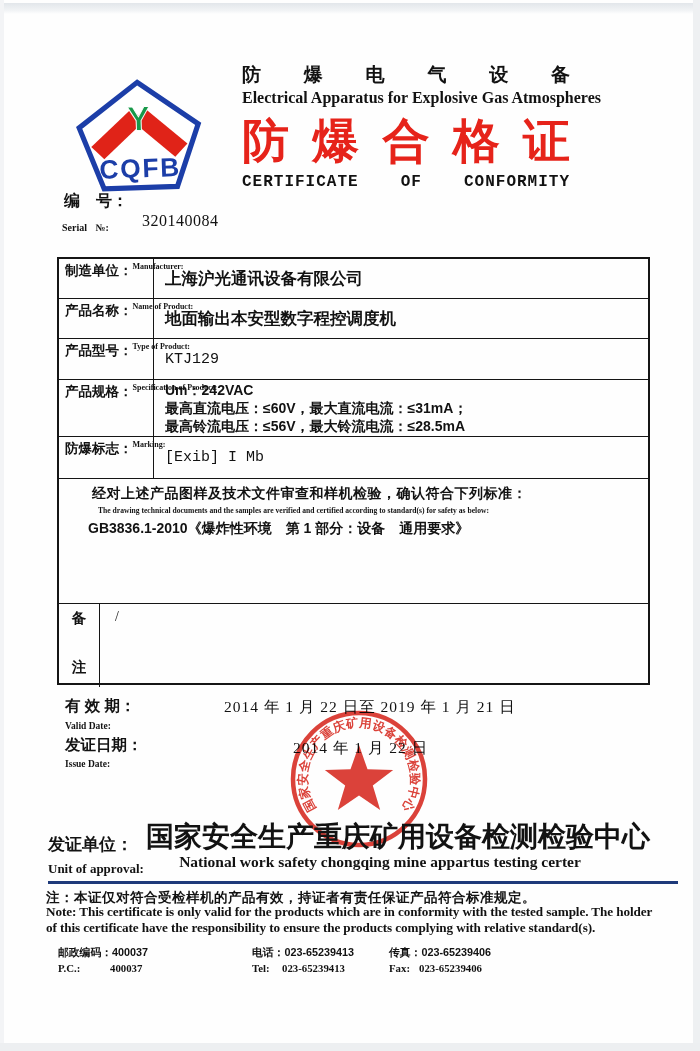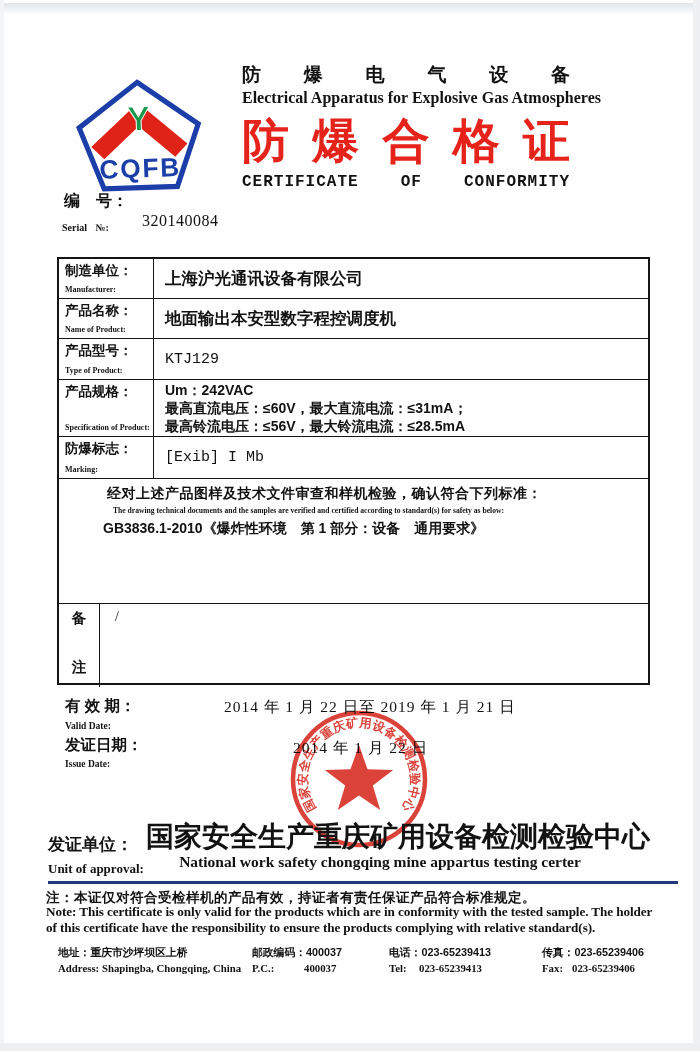--- a/index.html
+++ b/index.html
@@ -28,29 +28,29 @@
 
   .serial-cn { left:64px; top:191px; font-size:16px; font-weight:700; }
   .serial-en { left:62px; top:222px; font-family:"Liberation Serif",serif; font-weight:700; font-size:10px; word-spacing:6px; }
   .serial-val { left:142px; top:212px; font-size:16px; font-family:"Liberation Serif",serif; letter-spacing:0.5px; }
 
   
   .ctable { left:57px; top:257px; width:593px; height:428px; border:2px solid #151515; }
   .trow { display:flex; border-bottom:1.5px solid #151515; }
   .trow:last-child { border-bottom:none; }
   .lblcell { width:95px; border-right:1.5px solid #151515; padding:3px 2px 2px 6px;
-    display:flex; flex-direction:column; justify-content:space-between; }
+    display:flex; flex-direction:row; justify-content:space-between; }
   .lbl-cn { font-size:13.5px; font-weight:700; white-space:nowrap; }
   .lbl-en { font-family:"Liberation Serif",serif; font-weight:700; font-size:8px; white-space:nowrap; padding-bottom:2px; }
   .valcell { flex:1; padding-left:11px; display:flex; flex-direction:column; justify-content:center; }
   .v-big { font-size:16.5px; font-weight:700; }
   .v-mono { font-family:"Liberation Mono","DejaVu Sans Mono",monospace; font-size:15px; }
   .v-spec { font-size:14px; font-weight:600; line-height:18px; }
   .h40{height:40px;} .h41{height:41px;} .h57{height:57px;} .h42{height:42px;}
-  .stdsec { height:125px; border-bottom:1.5px solid #151515; padding:6px 8px 0 48px; }
+  .stdsec { height:125px; border-bottom:1.5px solid #151515; padding:6px 8px 0 33px; }
   .std-head { font-size:14px; font-weight:700; letter-spacing:0.5px; }
   .std-en { font-family:"Liberation Serif",serif; font-weight:700; font-size:7.6px; margin:3px 0 2px 6px; }
   .std-item { font-size:14px; font-weight:600; line-height:22px; margin-left:-4px; }
   .remrow { height:83px; display:flex; }
   .remlbl { width:41px; border-right:1.5px solid #151515; display:flex; flex-direction:column;
     justify-content:space-between; align-items:center; padding:5px 0 10px 0; font-size:14.5px; font-weight:700; }
   .remval { flex:1; padding:5px 0 0 15px; font-size:14px; font-family:"Liberation Serif",serif; }
 
   
   .d-lbl { font-size:15.5px; font-weight:700; }
@@ -218,24 +218,20 @@
   <div class="abs app-en-lbl">Unit of approval:</div>
   <div class="abs app-en">National work safety chongqing mine appartus testing certer</div>
 
   <div class="abs blue-line"></div>
 
   <div class="abs note-cn">注：本证仅对符合受检样机的产品有效，持证者有责任保证产品符合标准规定。</div>
   <div class="abs note-en">Note: This certificate is only valid for the products which are in conformity with the tested sample. The holder of this certificate have the responsibility to ensure the products complying with relative standard(s).</div>
 
   <div class="abs contacts">
     <div class="c-col">
-      <span class="c-cn"><span>地址：</span><span>重庆市沙坪坝区上桥</span></span>
-      <span class="c-en"><span>Address:</span> <span>Shapingba, Chongqing, China</span></span>
-    </div>
-    <div class="c-col">
       <span class="c-cn"><span class="c-lab2">邮政编码：</span><span>400037</span></span>
       <span class="c-en"><span class="c-lab2">P.C.:</span><span>400037</span></span>
     </div>
     <div class="c-col">
       <span class="c-cn"><span class="c-lab3">电话：</span><span>023-65239413</span></span>
       <span class="c-en"><span class="c-lab3">Tel:</span><span>023-65239413</span></span>
     </div>
     <div class="c-col">
       <span class="c-cn"><span class="c-lab3">传真：</span><span>023-65239406</span></span>
       <span class="c-en"><span class="c-lab3">Fax:</span><span>023-65239406</span></span>

